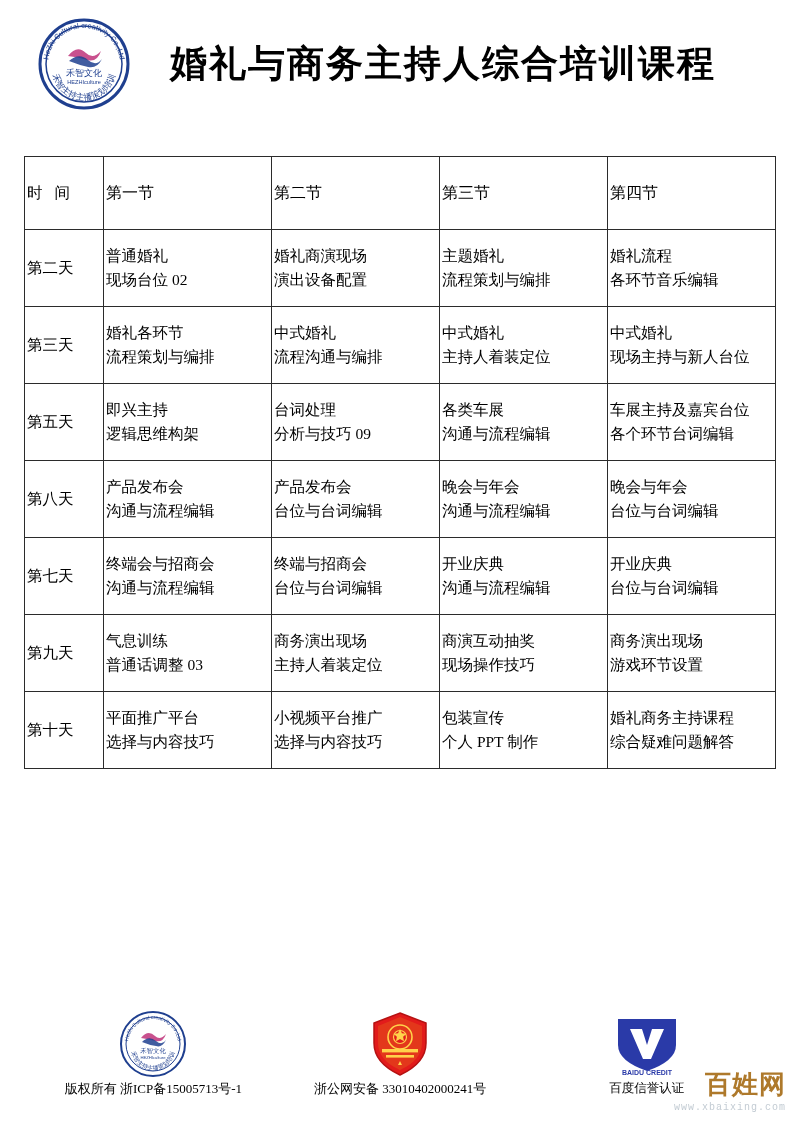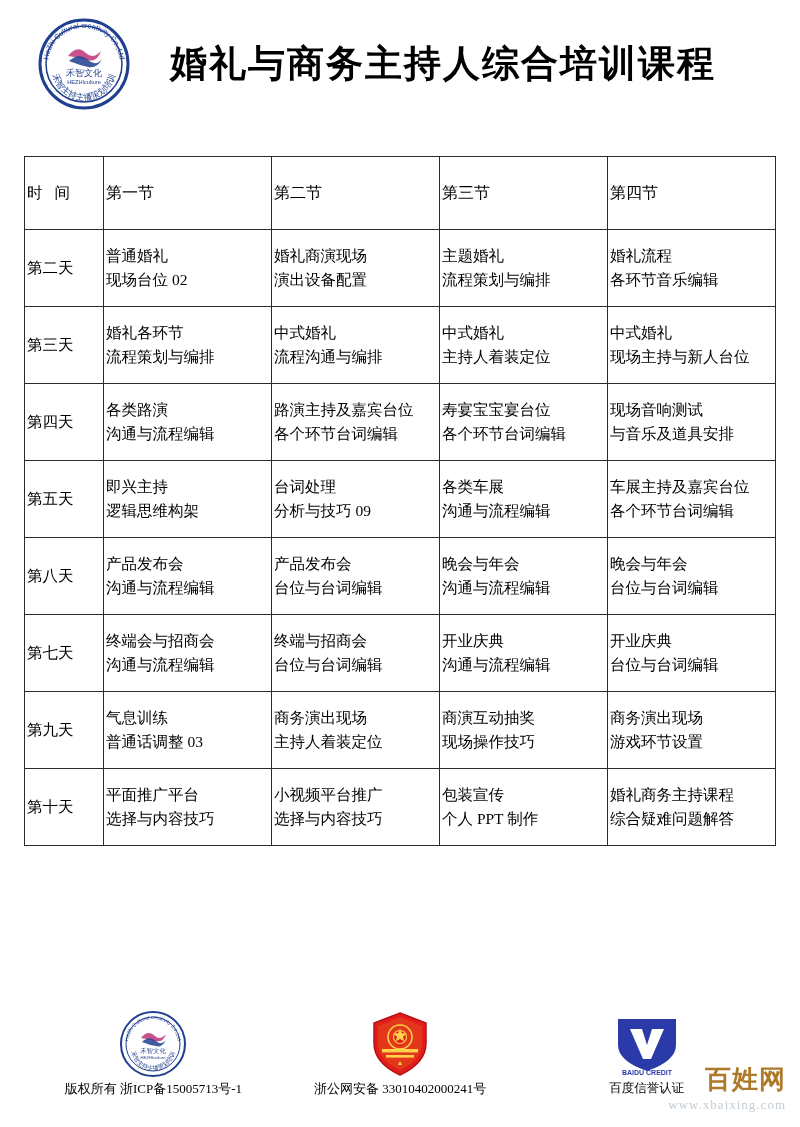--- a/index.html
+++ b/index.html
@@ -108,24 +108,24 @@
     pointer-events:none;
   }
   .wm-main{
     font-size:26px;
     font-weight:bold;
     color:#a16207;
     letter-spacing:1px;
     font-family:"Liberation Sans",sans-serif;
   }
   .wm-sub{
-    font-size:13px;
+    font-size:10px;
     color:#b9c3cc;
     letter-spacing:1px;
-    font-family:Liberation Serif, serif;
+    font-family:Liberation Mono, monospace;
   }
 </style>
 </head>
 <body>
 
 <div class="page">
 
   <div class="header">
     <div class="logo">
       <svg width="120" height="96" viewBox="0 0 120 96" xmlns="http://www.w3.org/2000/svg">
@@ -197,39 +197,20 @@
           <td>
               <span class="cell-line">中式婚礼</span>
               <span class="cell-line">主持人着装定位</span>
             </td>
           <td>
               <span class="cell-line">中式婚礼</span>
               <span class="cell-line">现场主持与新人台位</span>
             </td>
         </tr>
 
-        <tr>
-          <td class="col-time">第四天</td>
-          <td>
-              <span class="cell-line">各类路演</span>
-              <span class="cell-line">沟通与流程编辑</span>
-            </td>
-          <td>
-              <span class="cell-line">路演主持及嘉宾台位</span>
-              <span class="cell-line">各个环节台词编辑</span>
-            </td>
-          <td>
-              <span class="cell-line">寿宴宝宝宴台位</span>
-              <span class="cell-line">各个环节台词编辑</span>
-            </td>
-          <td>
-              <span class="cell-line">现场音响测试</span>
-              <span class="cell-line">与音乐及道具安排</span>
-            </td>
-        </tr>
 
         <tr>
           <td class="col-time">第五天</td>
           <td>
               <span class="cell-line">即兴主持</span>
               <span class="cell-line">逻辑思维构架</span>
             </td>
           <td>
               <span class="cell-line">台词处理</span>
               <span class="cell-line">分析与技巧 09</span>

